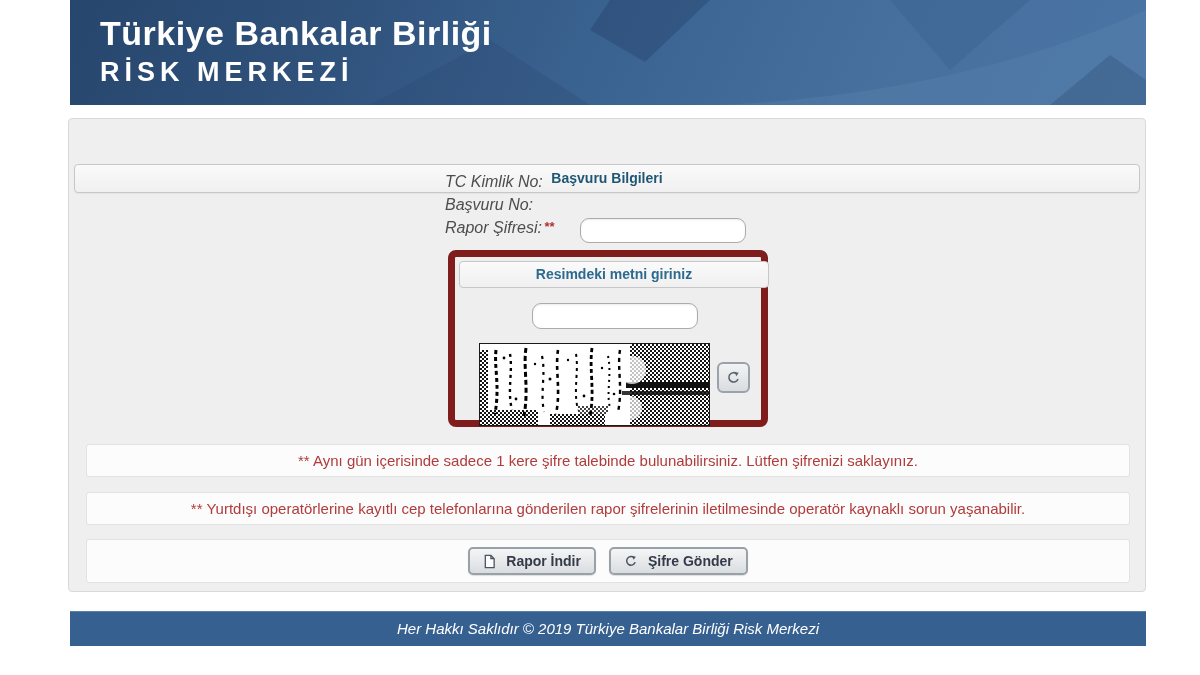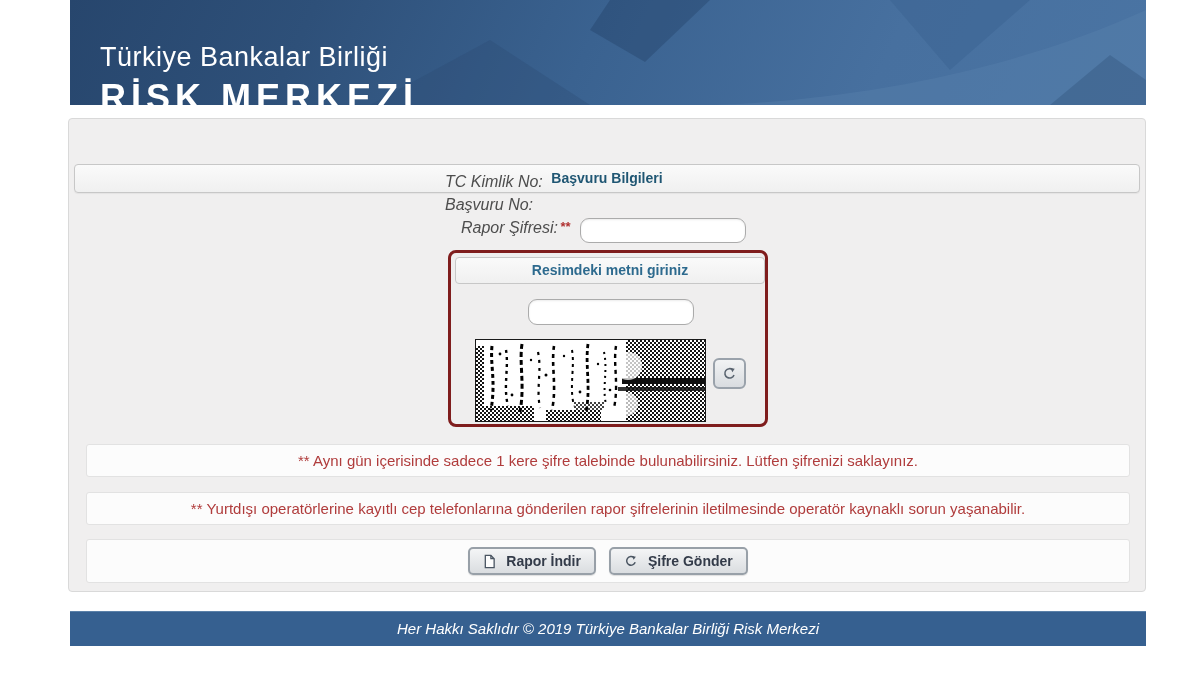--- a/index.html
+++ b/index.html
@@ -7,56 +7,56 @@
   body { font-family: "Liberation Sans", sans-serif; position: relative; }
 
   
   .header {
     position: absolute; left: 70px; top: 0; width: 1076px; height: 105px;
     background: linear-gradient(115deg, #27466d 0%, #2e5079 22%, #3a6290 48%, #47709f 75%, #4a74a3 100%);
     overflow: hidden;
   }
   .header svg.deco { position: absolute; left: 0; top: 0; width: 100%; height: 100%; }
   .brand { position: absolute; left: 30px; top: 14px; color: #ffffff; }
-  .brand-line1 { font-size: 27px; font-weight: normal; letter-spacing: 0.5px; margin-top: 28px; }
-  .brand-line2 { font-size: 36px; font-weight: bold; letter-spacing: 5px; margin-top: 4px; }
+  .brand-line1 { font-size: 34px; font-weight: bold; letter-spacing: 0.5px; }
+  .brand-line2 { font-size: 27px; font-weight: bold; letter-spacing: 5px; margin-top: 4px; }
 
   
   .panel {
     position: absolute; left: 68px; top: 118px; width: 1078px; height: 474px;
     background: #f0efef; border: 1px solid #d9d9d9; border-radius: 4px;
   }
   .panel-title {
     position: absolute; left: 5px; top: 7px; width: 1066px; height: 29px;
     background: linear-gradient(#fafafa, #f0f0f0);
     border: 1px solid #c7c7c7; border-radius: 4px;
     text-align: center; line-height: 27px;
     color: #1f5673; font-size: 14px; font-weight: bold;
     box-shadow: 0 1px 1px rgba(0,0,0,0.05);
     margin-top: 38px;
   }
 
   
   .form-label { position: absolute; left: 376px; color: #4d4d4d; font-size: 16px; white-space: nowrap; font-style: italic; }
   .lbl-tc   { top: 54px; }
   .lbl-bas  { top: 77px; }
-  .lbl-sif  { top: 100px; margin-left: 16px; }
+  .lbl-sif  { top: 100px; }
   .req { color: #b03030; font-size: 13px; font-weight: bold; vertical-align: 2px; margin-left: 2px; }
 
   .text-input {
     background: #ffffff; border: 1px solid #ababab; border-radius: 9px;
     box-shadow: inset 0 1px 2px rgba(0,0,0,0.08);
     font-size: 14px; padding: 0 8px; outline: none;
   }
   .sifre-input { position: absolute; left: 511px; top: 99px; width: 166px; height: 25px; }
 
   
   .captcha-box {
     position: absolute; left: 379px; top: 131px; width: 320px; height: 177px;
-    border: 3px solid #7f1d1d; border-radius: 8px; background: #efeeee;
+    border: 7px solid #7f1d1d; border-radius: 8px; background: #efeeee;
   }
   .captcha-title {
     position: absolute; left: 4px; top: 4px; width: 310px; height: 27px;
     background: linear-gradient(#fafafa, #f0f0f0);
     border: 1px solid #c7c7c7; border-radius: 4px;
     text-align: center; line-height: 25px;
     color: #2d6a8e; font-size: 14px; font-weight: bold;
   }
   .captcha-input { position: absolute; left: 77px; top: 46px; width: 166px; height: 26px; }
   .captcha-image {

